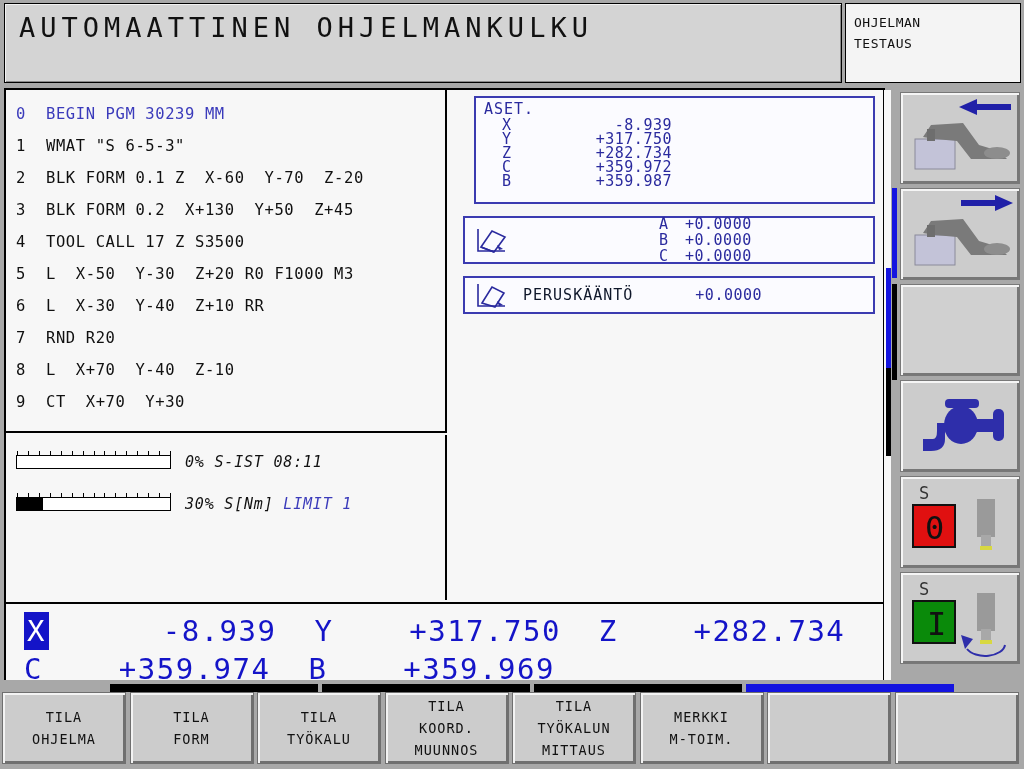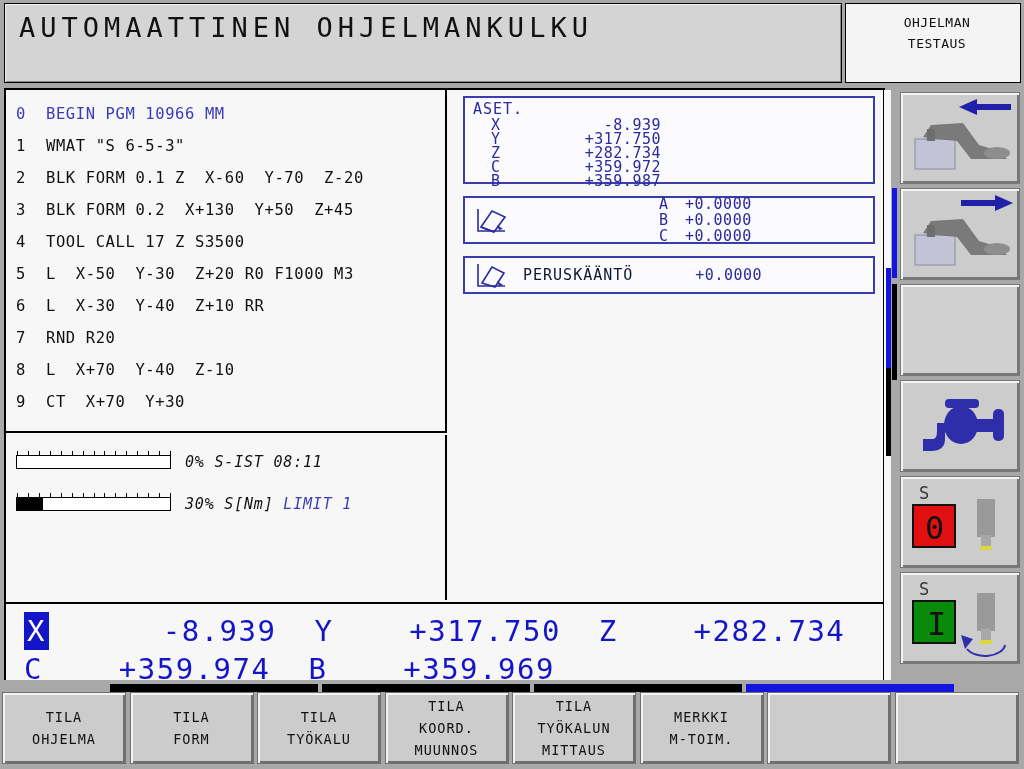--- a/index.html
+++ b/index.html
@@ -22,21 +22,21 @@
     font-size: 27px; letter-spacing: 5px; color: #111;
     font-family: "DejaVu Sans Mono", "Liberation Mono", monospace;
     white-space: nowrap;
   }
   .modebox {
     position: absolute; left: 845px; top: 3px; width: 176px; height: 80px;
     background: #f4f4f4; border: 1px solid #000;
   }
   .modebox .l {
     font-size: 13px; color: #111; letter-spacing: 0.5px;
-    margin-left: 8px; line-height: 21px; text-align: center;
+    margin-left: 8px; line-height: 21px;
   }
   .modebox .l1 { margin-top: 8px; }
 
   
   .mainwrap {
     position: absolute; left: 4px; top: 88px; width: 881px; height: 592px;
     background: #f7f7f7; border: 2px solid #000;
   }
 
   
@@ -79,21 +79,21 @@
     border: 2px solid #3b3bb0; background: #fbfbff;
     margin-bottom: 12px; position: relative;
   }
   .spanel .hdr {
     font-size: 15px; color: #2a2a9e; letter-spacing: 1px;
     padding: 2px 0 0 8px;
   }
   .axrow { display: flex; font-size: 15px; color: #2a2a9e; line-height: 14px; letter-spacing: 0.5px; }
   .axrow .ax { width: 20px; text-align: left; margin-left: 26px; }
   .axrow .val { width: 150px; text-align: right; }
-  .panel1 { height: 88px; padding-bottom: 4px; }
+  .panel1 { height: 108px; padding-bottom: 4px; margin-left: 11px; }
   .panel2 { height: 48px; display: flex; align-items: center; }
   .panel2 .axcol { margin-left: 150px; }
   .panel2 .r { display: flex; font-size: 15px; color: #2a2a9e; line-height: 16px; letter-spacing: 0.5px;}
   .panel2 .r .ax { width: 26px; }
   .panel2 .r .val { width: 90px; }
   .panel3 { height: 38px; display: flex; align-items: center; }
   .panel3 .lbl { font-size: 15px; color: #0f172a; letter-spacing: 1px; margin-left: 14px; }
   .panel3 .val { font-size: 15px; color: #2a2a9e; letter-spacing: 0.5px; margin-left: 62px; }
   .tilticon { margin-left: 10px; width: 34px; height: 30px; }
 
@@ -150,21 +150,21 @@
     <div class="title-text">AUTOMAATTINEN OHJELMANKULKU</div>
   </div>
   <div class="modebox">
     <div class="l l1">OHJELMAN</div>
     <div class="l">TESTAUS</div>
   </div>
 
   <div class="mainwrap">
 
     <div class="proglist" id="proglist">
-        <div class="progline first"><span class="num">0</span><span>BEGIN PGM 10966 MM</span></div>
+        <div class="progline first"><span class="num">0</span><span>BEGIN PGM 30239 MM</span></div>
         <div class="progline"><span class="num">1</span><span>WMAT "S 6-5-3"</span></div>
         <div class="progline"><span class="num">2</span><span>BLK FORM 0.1 Z  X-60  Y-70  Z-20</span></div>
         <div class="progline"><span class="num">3</span><span>BLK FORM 0.2  X+130  Y+50  Z+45</span></div>
         <div class="progline"><span class="num">4</span><span>TOOL CALL 17 Z S3500</span></div>
         <div class="progline"><span class="num">5</span><span>L  X-50  Y-30  Z+20 R0 F1000 M3</span></div>
         <div class="progline"><span class="num">6</span><span>L  X-30  Y-40  Z+10 RR</span></div>
         <div class="progline"><span class="num">7</span><span>RND R20</span></div>
         <div class="progline"><span class="num">8</span><span>L  X+70  Y-40  Z-10</span></div>
         <div class="progline"><span class="num">9</span><span>CT  X+70  Y+30</span></div>
       </div>

